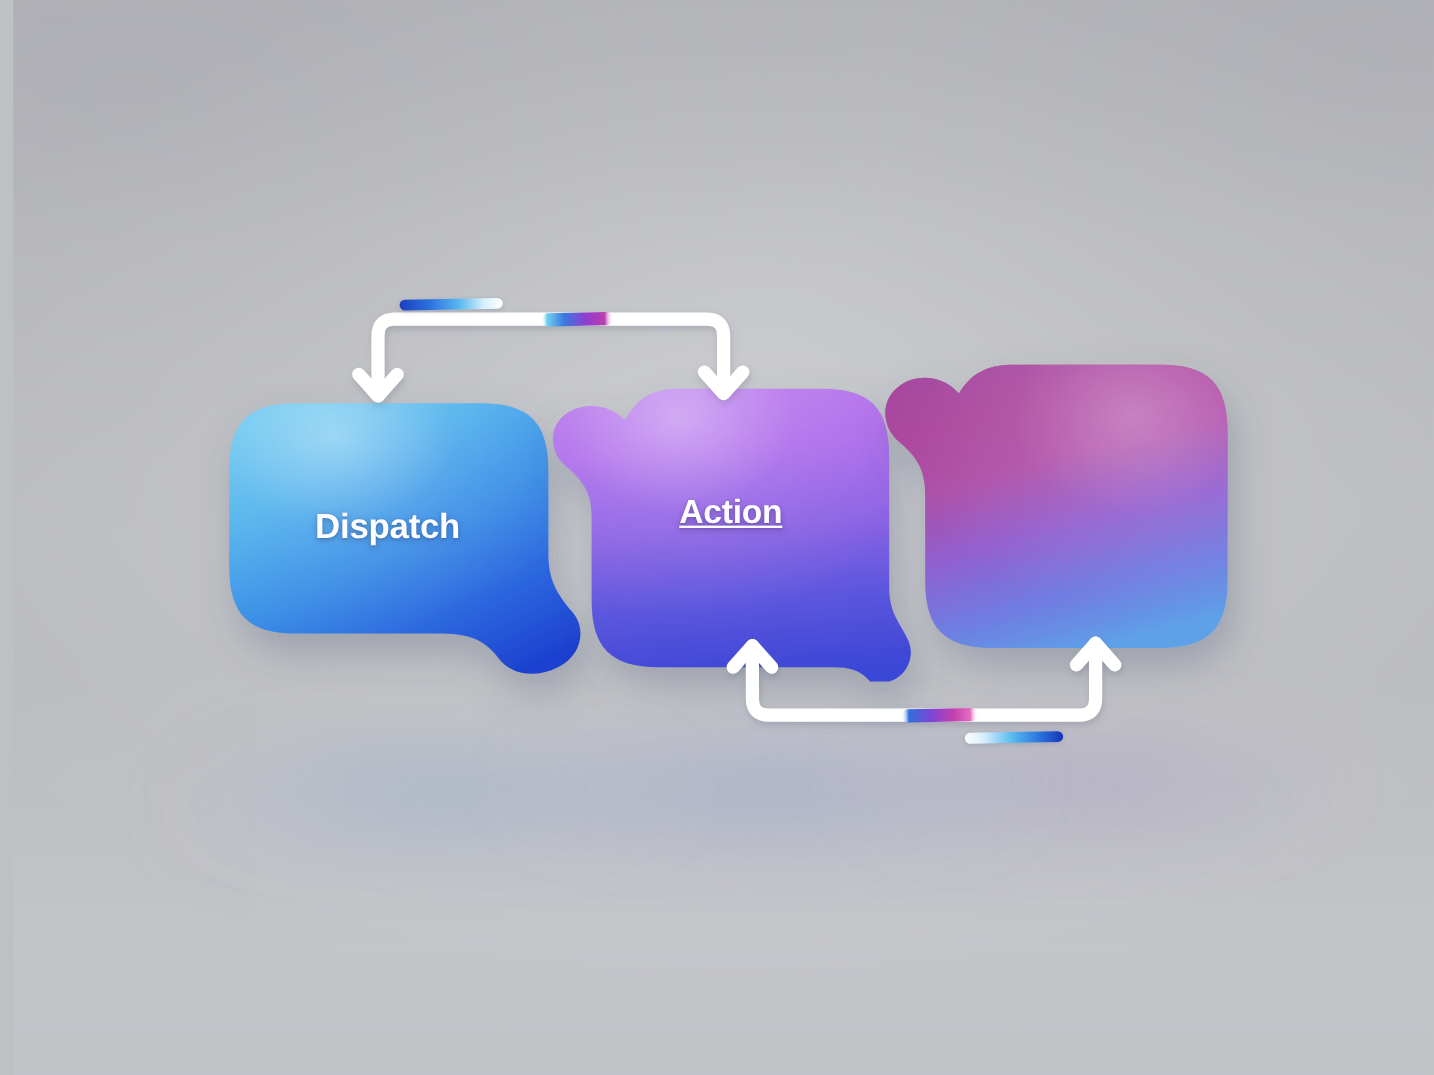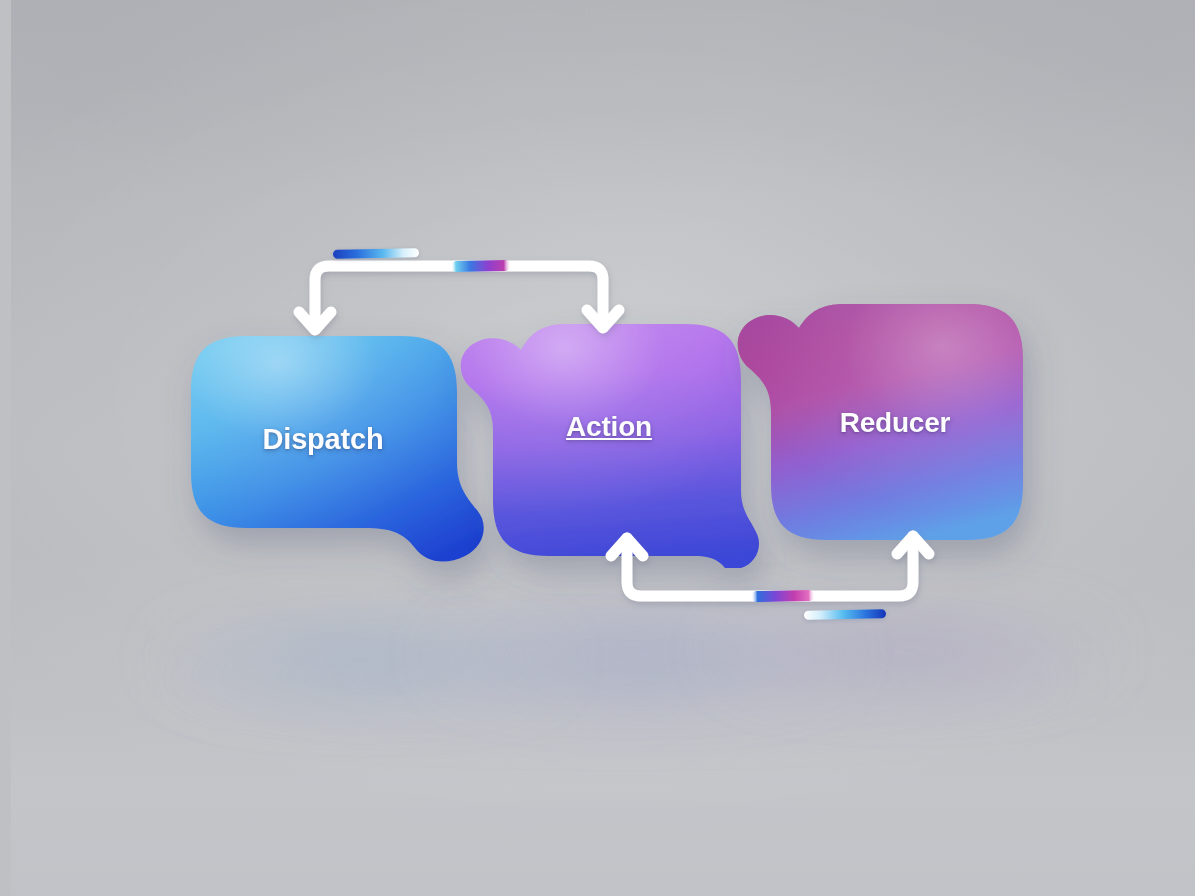--- a/index.html
+++ b/index.html
@@ -324,21 +324,20 @@
           L 234,242
           C 274,242 290,226 290,186
           L 290,62
           C 290,22 274,6 234,6
           L 112,6
           C 88,6 76,14 66,30
           Z" fill="url(#gReducerHi)"></path>
       </g>
     </svg>
   </div>
-  <div class="card-label" id="label-reducer">Reducer</div>
 
   <svg class="arrow-svg" id="arrow-top" width="340" height="110" viewBox="0 0 340 110">
     <defs>
       <linearGradient id="gArrowTopAccent" x1="0" y1="0" x2="1" y2="0">
         <stop offset="0%" stop-color="#ffffff" stop-opacity="0"></stop>
         <stop offset="8%" stop-color="#6fd0ee"></stop>
         <stop offset="32%" stop-color="#3a78e2"></stop>
         <stop offset="62%" stop-color="#8e3fcf"></stop>
         <stop offset="88%" stop-color="#bb3fae"></stop>
         <stop offset="100%" stop-color="#ffffff" stop-opacity="0"></stop>

